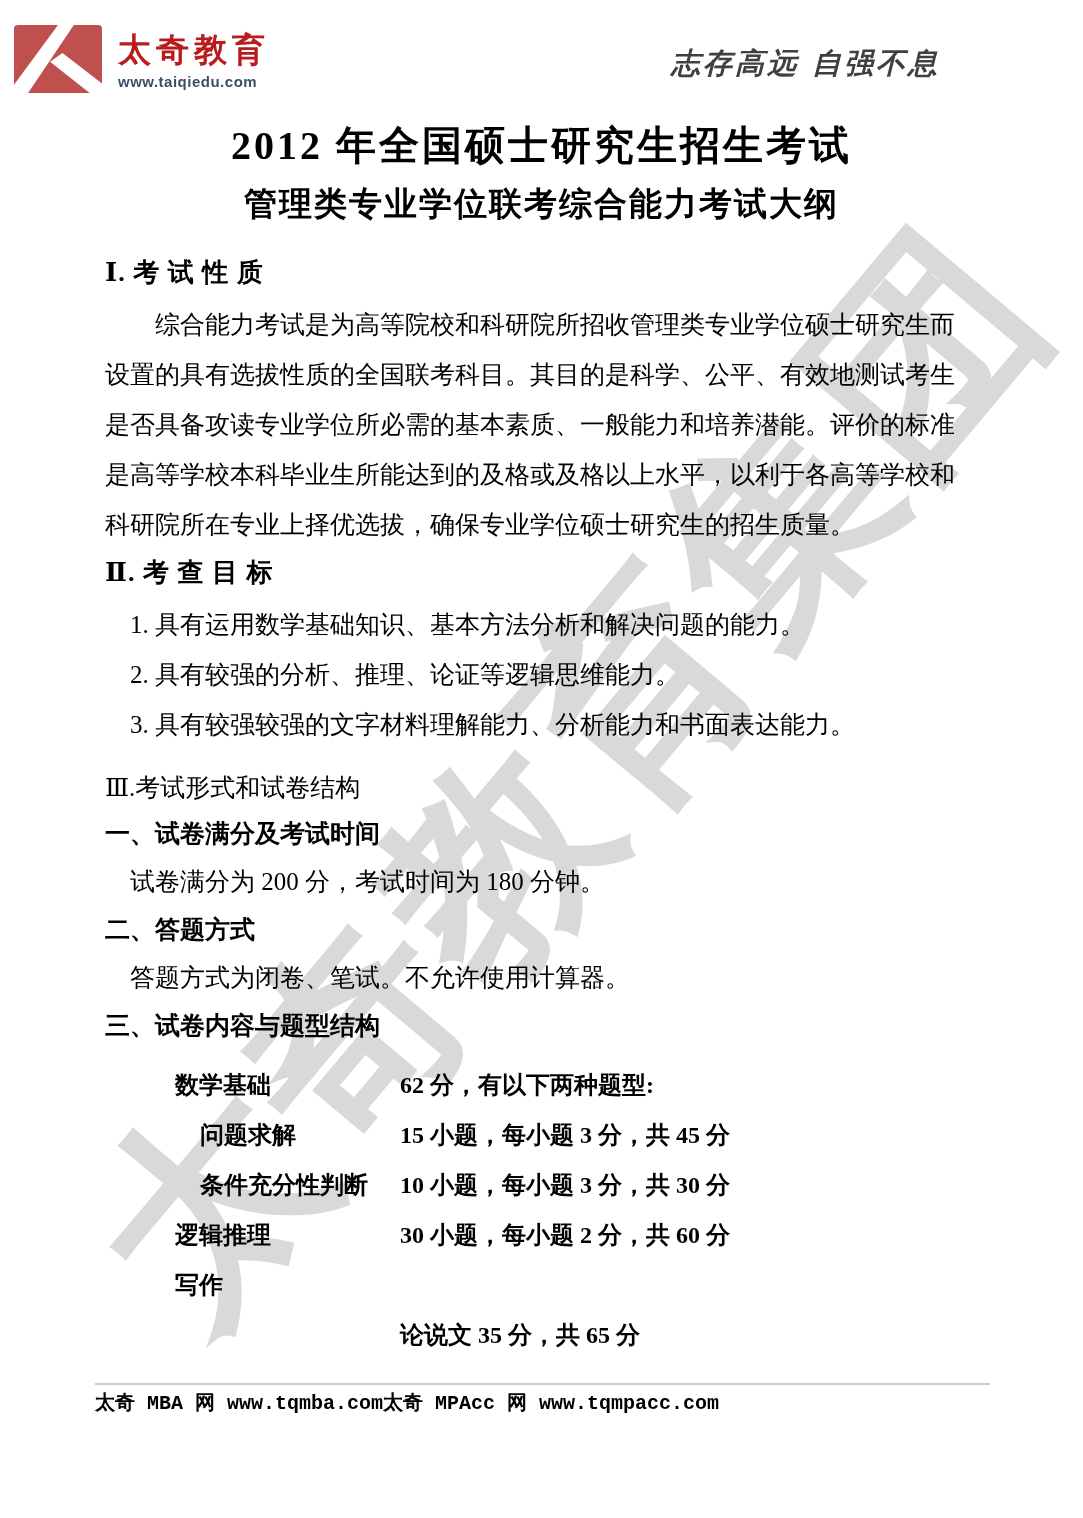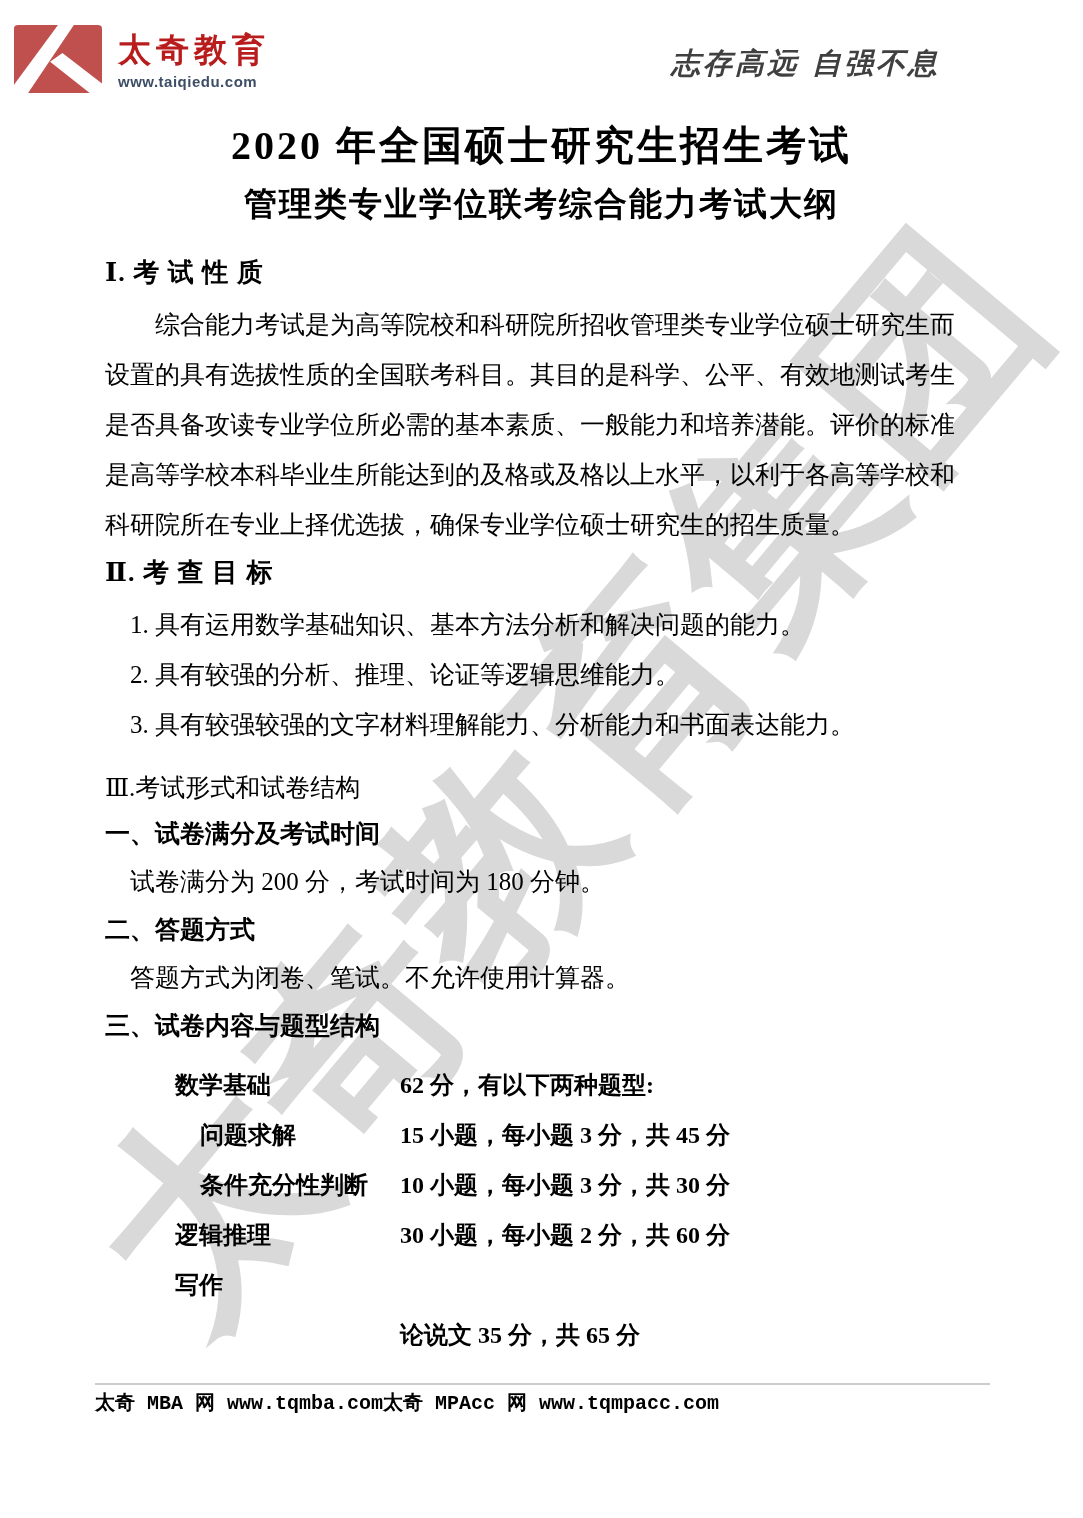--- a/index.html
+++ b/index.html
@@ -95,21 +95,21 @@
         <polygon points="41,54 55,41 100,86 100,100 86,100" fill="#ffffff"></polygon>
       </svg>
       <div class="logo-text">
         <div class="brand">太奇教育</div>
         <div class="site">www.taiqiedu.com</div>
       </div>
     </div>
     <div class="slogan">志存高远 自强不息</div>
   </div>
 
-  <div class="doc-title">2020 年全国硕士研究生招生考试</div>
+  <div class="doc-title">2012 年全国硕士研究生招生考试</div>
   <div class="doc-subtitle">管理类专业学位联考综合能力考试大纲</div>
 
   <div class="content">
 
     <div class="sec-h">Ⅰ. 考 试 性 质</div>
     <div class="para-line first">综合能力考试是为高等院校和科研院所招收管理类专业学位硕士研究生而</div>
     <div class="para-line">设置的具有选拔性质的全国联考科目。其目的是科学、公平、有效地测试考生</div>
     <div class="para-line">是否具备攻读专业学位所必需的基本素质、一般能力和培养潜能。评价的标准</div>
     <div class="para-line">是高等学校本科毕业生所能达到的及格或及格以上水平，以利于各高等学校和</div>
     <div class="para-line">科研院所在专业上择优选拔，确保专业学位硕士研究生的招生质量。</div>

